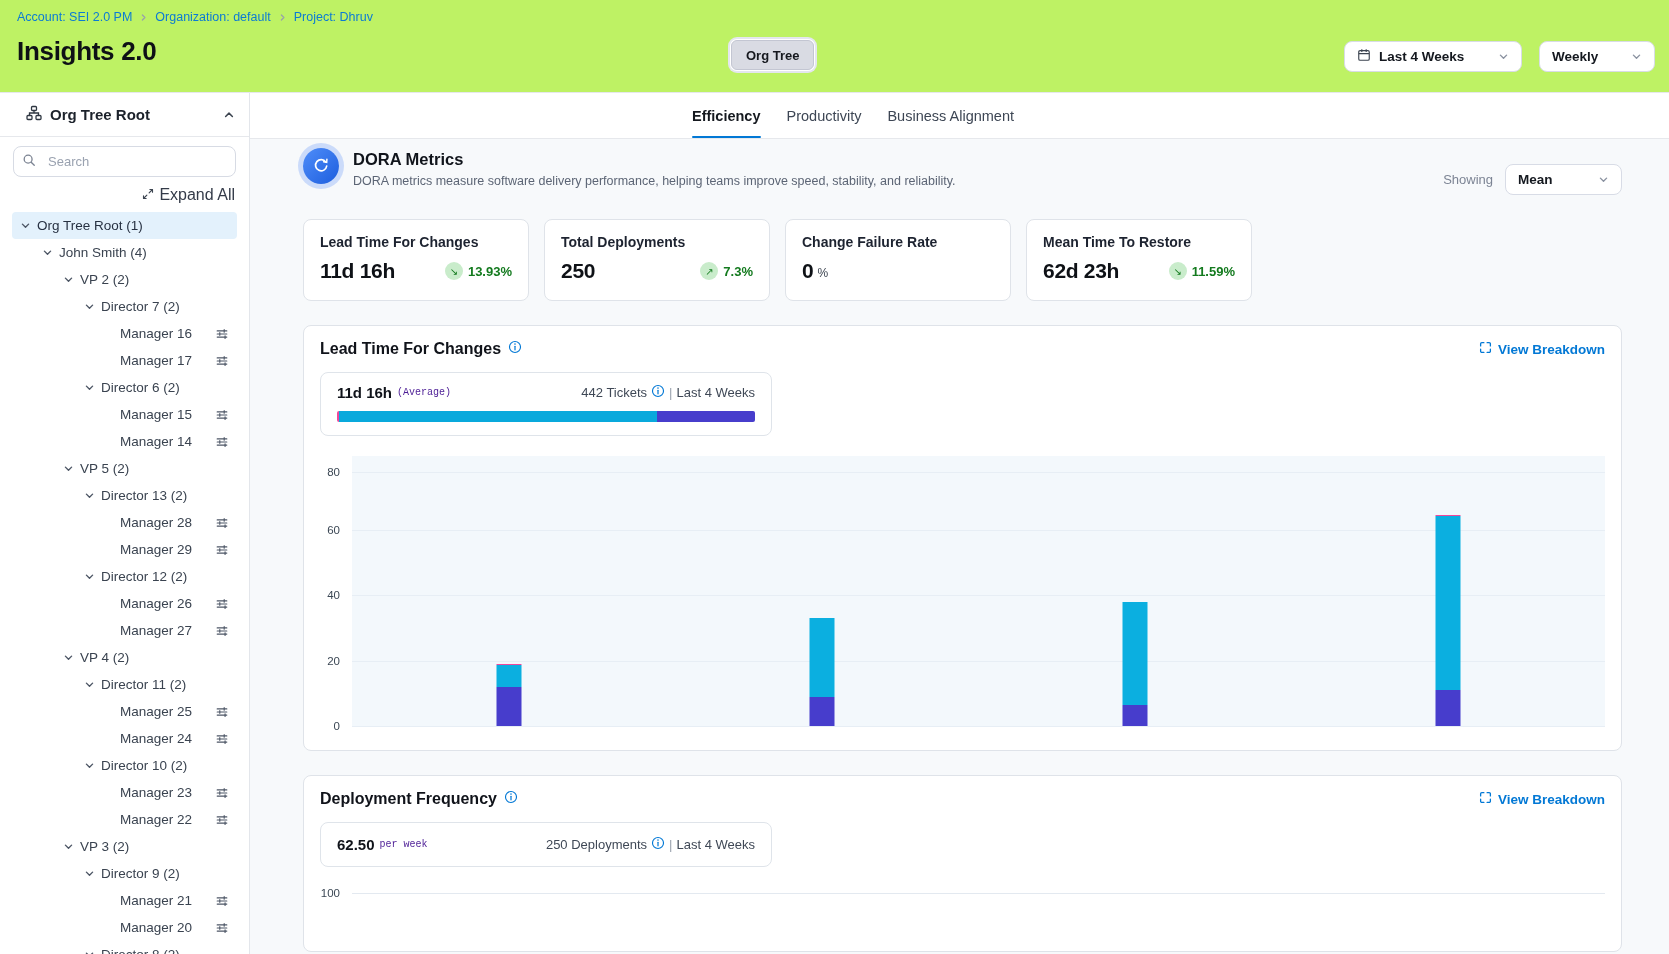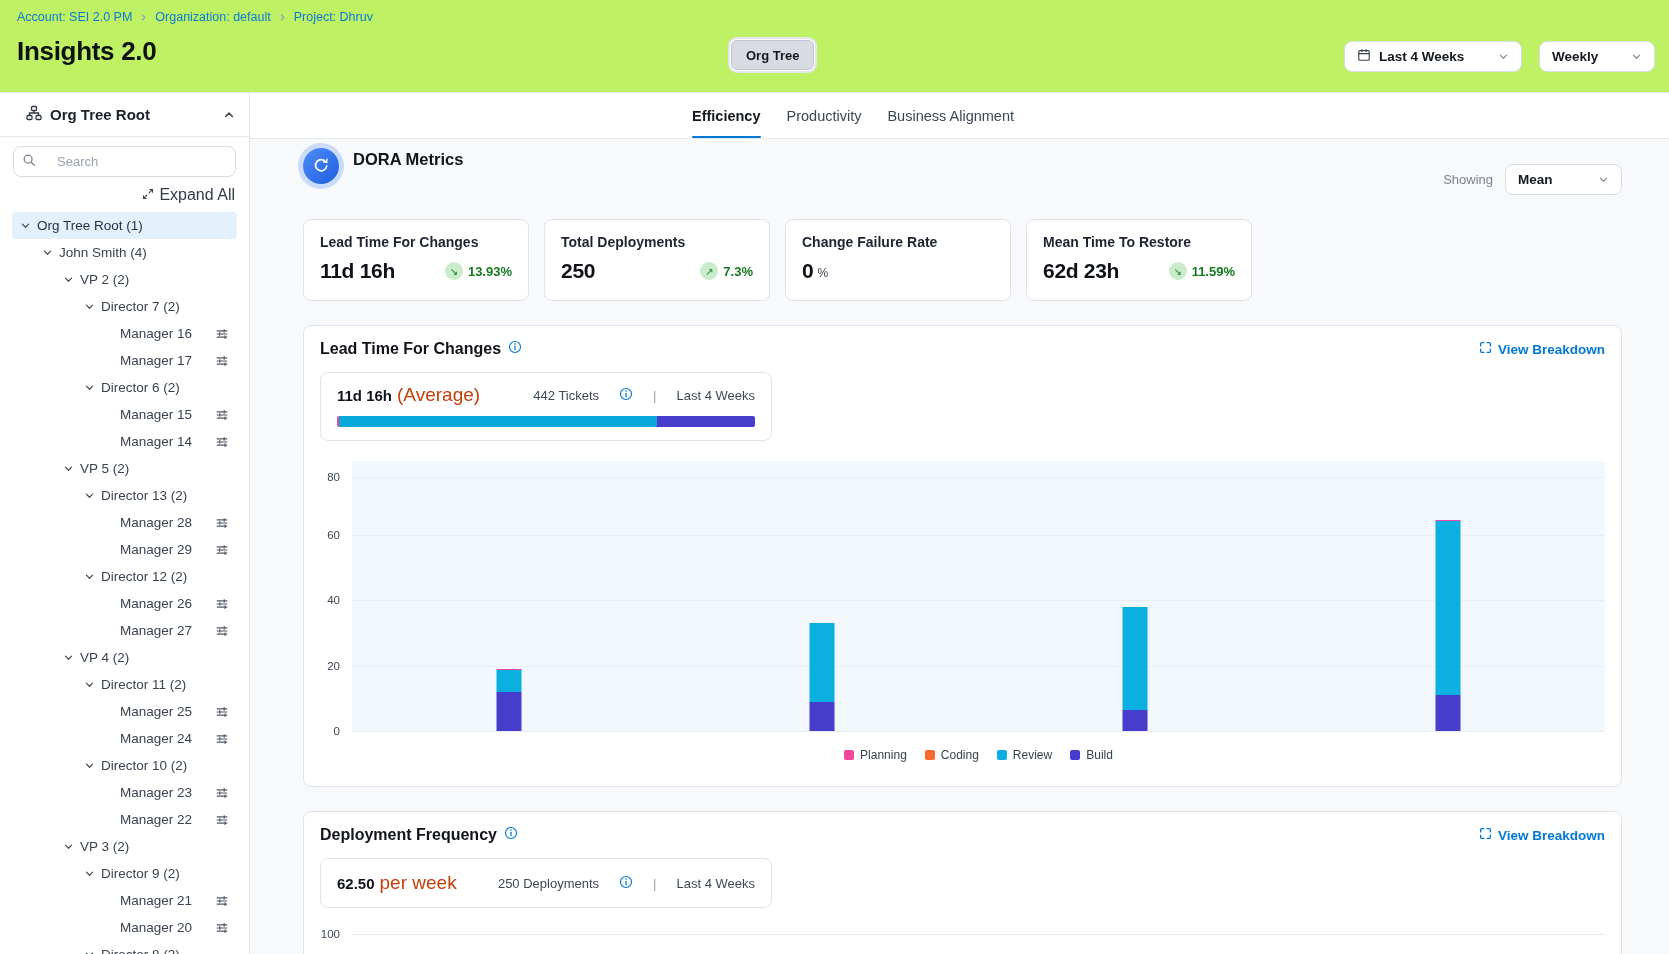--- a/index.html
+++ b/index.html
@@ -17,21 +17,21 @@
   .select { display:flex; align-items:center; gap:8px; height:31px; padding:0 12px; background:#fff; border:1px solid #d8dce6; border-radius:8px; font-size:13.5px; font-weight:600; color:#14181f; cursor:pointer; }
   .select .chev { margin-left:auto; display:flex; }
   .sel-date { width:178px; }
   .sel-gran { width:116px; }
 
   
   .sidebar { position:absolute; top:93px; left:0; width:250px; bottom:0; background:#fff; border-right:1px solid #e3e6eb; overflow:hidden; }
   .sb-head { height:44px; display:flex; align-items:center; gap:8px; padding:0 14px 0 26px; border-bottom:1px solid #e6e8ec; }
   .sb-head .ttl { font-size:15px; font-weight:700; color:#1c222b; }
   .sb-head .collapse { margin-left:auto; display:flex; cursor:pointer; }
-  .sb-search { margin:9px 13px 0; height:31px; border:1px solid #d7dbe4; border-radius:8px; display:flex; align-items:center; padding:0 8px; gap:21px; background:#fff; }
+  .sb-search { margin:9px 13px 0; height:31px; border:1px solid #d7dbe4; border-radius:8px; display:flex; align-items:center; padding:0 8px; gap:12px; background:#fff; }
   .sb-search input { border:none; outline:none; flex:1; font-family:inherit; font-size:13px; color:#2f3742; background:transparent; }
   .sb-search input::placeholder { color:#9aa2b0; }
   .expand-row { margin:9px 14px 0; display:flex; justify-content:flex-end; }
   .expand-btn { display:flex; align-items:center; gap:5px; font-size:16px; color:#343b49; cursor:pointer; }
   .tree { margin-top:8px; }
   .trow { height:27px; margin:0 12px; display:flex; align-items:center; font-size:13.5px; color:#3a4350; border-radius:4px; cursor:pointer; }
   .trow .chv { display:flex; margin-right:6px; }
   .trow.sel { background:#e3f1fc; color:#273142; }
   .trow .sliders { margin-left:auto; margin-right:8px; display:flex; cursor:pointer; }
 
@@ -64,22 +64,22 @@
   .badge .bval { font-size:13px; font-weight:700; color:#137a1e; }
 
   
   .panel { background:#fff; border:1px solid #dfe3e9; border-radius:8px; margin-top:24px; padding:14px 16px 24px; position:relative; }
   .panel-hd { display:flex; align-items:center; }
   .panel-ttl { font-size:16px; font-weight:700; color:#10131a; display:flex; align-items:center; gap:7px; }
   .vb-link { margin-left:auto; display:flex; align-items:center; gap:6px; color:#0278d5; font-size:13.5px; font-weight:600; cursor:pointer; }
   .sumbox { margin-top:14px; width:452px; border:1px solid #dfe4ea; border-radius:8px; padding:11px 16px 13px; }
   .sumbox .srow { display:flex; align-items:center; }
   .sumbox .sval { font-size:15px; font-weight:700; color:#10131a; }
-  .sumbox .squal { font-size:19px; color:#c2410c; margin-left:5px; }
-  .sumbox .sright { margin-left:auto; display:flex; align-items:center; gap:20px; font-size:13px; color:#3f4856; }
+  .sumbox .squal { font-size:10px; color:#4c1d95; margin-left:5px;font-family:Liberation Mono, monospace; }
+  .sumbox .sright { margin-left:auto; display:flex; align-items:center; gap:4px; font-size:13px; color:#3f4856; }
   .sumbox .pipe { color:#9aa2ae; }
   .pbar { margin-top:10px; height:11px; border-radius:2px; overflow:hidden; display:flex; }
   .pbar .seg { height:100%; }
   .sumbox.df { padding:13px 16px; }
 
   
   .chart { margin-top:20px; }
   .plot { position:relative; margin-left:32px; height:270px; background:#f3f8fc; }
   .gline { position:absolute; left:0; right:0; height:1px; background:#e7eef5; }
   .gline .ytick { position:absolute; left:-12px; top:-6px; transform:translateX(-100%); font-size:11.5px; color:#3b4754; }
@@ -421,20 +421,21 @@
   <div class="content">
 
     <section class="dora-head">
       <div class="dora-ic" id="ic-dora">
           <svg width="20" height="20" viewBox="0 0 20 20" fill="none" stroke="#fff" stroke-width="1.7" stroke-linecap="round">
             <path d="M14.8 6.1A5.6 5.6 0 1 0 15.7 10"></path>
             <path d="M15.9 3.2l-.2 3.2-3.1-.6" stroke-width="1.5"></path>
           </svg>
         </div>
       <div class="dora-ttl">DORA Metrics</div>
+      <div class="dora-sub">DORA metrics measure software delivery performance, helping teams improve speed, stability, and reliability.</div>
       <div class="showing">
         <span class="lbl">Showing</span>
         <div class="select sel-mean">
           <span>Mean</span>
           <span class="chev" id="ic-chev3">
               <svg width="11" height="11" viewBox="0 0 16 16" fill="none" stroke="#8a92a0" stroke-width="2" stroke-linecap="round" stroke-linejoin="round">
                 <path d="M3.5 6l4.5 4.5L12.5 6"></path>
               </svg>
             </span>
         </div>
@@ -548,38 +549,20 @@
             <div class="bcol" style="left: 62.5%;">
               <div class="bseg" style="height: 21.2875px; background: rgb(71, 61, 204);"></div>
               <div class="bseg" style="height: 103.162px; background: rgb(11, 175, 224);"></div>
             </div>
             <div class="bcol" style="left: 87.5%;">
               <div class="bseg" style="height: 36.025px; background: rgb(71, 61, 204);"></div>
               <div class="bseg" style="height: 173.575px; background: rgb(11, 175, 224);"></div>
               <div class="bseg" style="height: 1.6375px; background: rgb(240, 71, 156);"></div>
             </div>
           </div>
-        <div class="legend" id="ltc-legend">
-            <span class="litem">
-              <span class="lsw" style="background: rgb(240, 71, 156);"></span>
-              <span>Planning</span>
-            </span>
-            <span class="litem">
-              <span class="lsw" style="background: rgb(248, 105, 44);"></span>
-              <span>Coding</span>
-            </span>
-            <span class="litem">
-              <span class="lsw" style="background: rgb(11, 175, 224);"></span>
-              <span>Review</span>
-            </span>
-            <span class="litem">
-              <span class="lsw" style="background: rgb(71, 61, 204);"></span>
-              <span>Build</span>
-            </span>
-          </div>
       </div>
     </section>
 
     <section class="panel">
       <div class="panel-hd">
         <span class="panel-ttl">
           <span>Deployment Frequency</span>
           <span class="ic" id="ic-info3"><svg width="14" height="14" viewBox="0 0 16 16" fill="none">
                 <circle cx="8" cy="8" r="6.3" stroke="#0278d5" stroke-width="1.3"></circle>
                 <path d="M8 7.2v4" stroke="#0278d5" stroke-width="1.4" stroke-linecap="round"></path>

